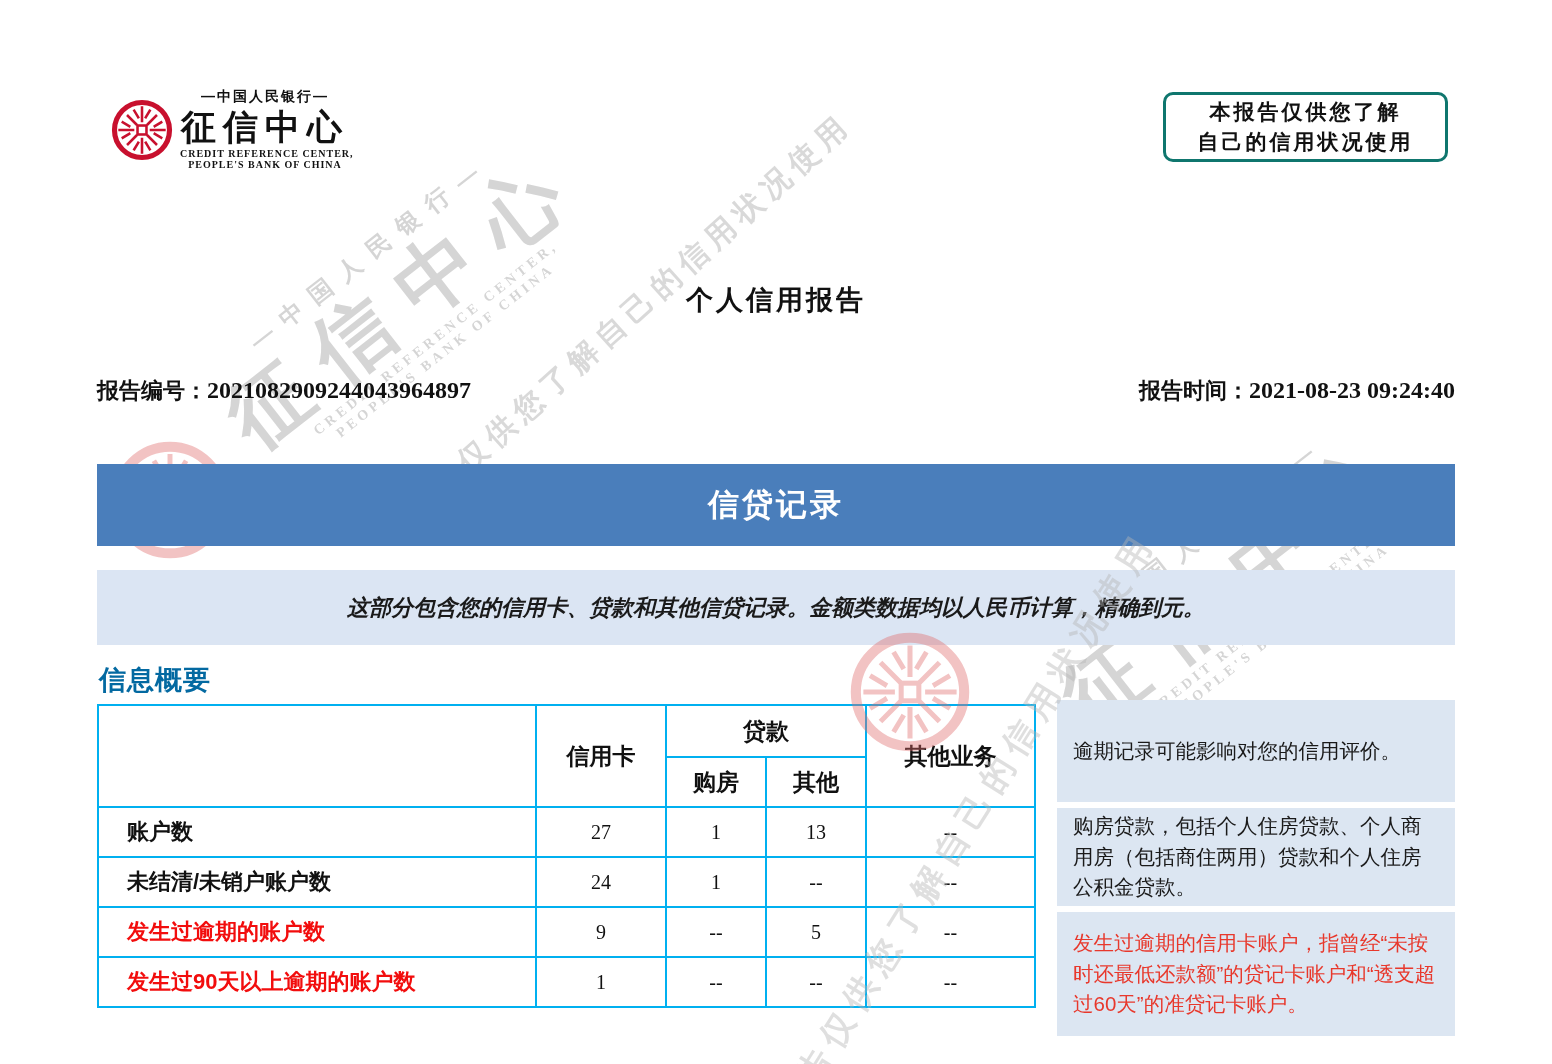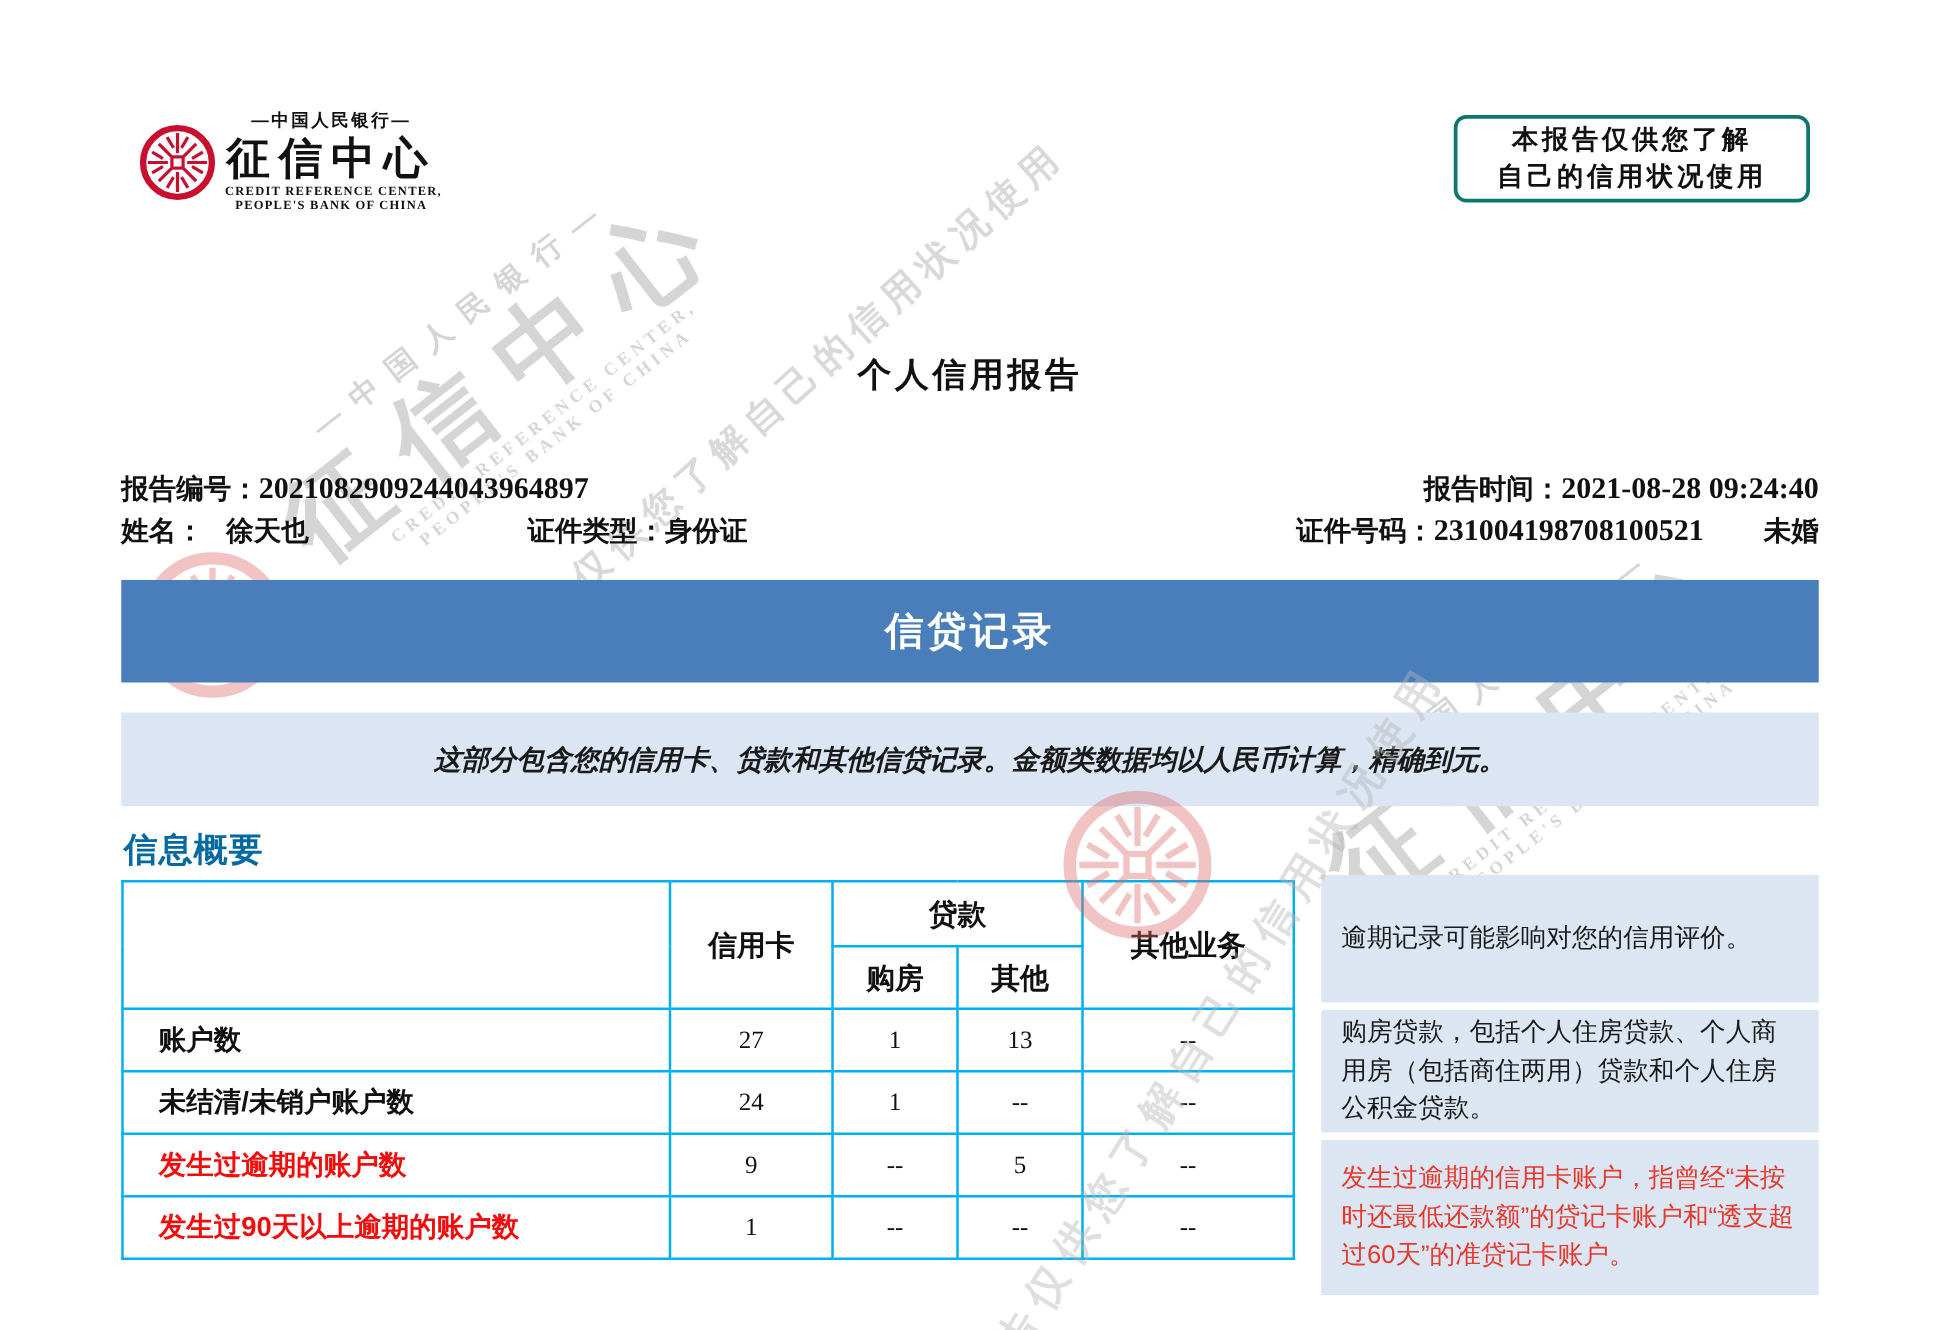--- a/index.html
+++ b/index.html
@@ -183,35 +183,23 @@
       <div>本报告仅供您了解</div>
       <div>自己的信用状况使用</div>
     </div>
 
     <div class="report-title">个人信用报告</div>
 
     <div class="info-line info-line-1">
       <span>报告编号：</span>
         <span class="num">2021082909244043964897</span>
       <span class="push-right">报告时间：</span>
-        <span class="num">2021-08-28 09:24:40</span>
-    </div>
-
-    <div class="info-line info-line-2">
-      <span>姓名：</span>
-        <span class="gap-s"></span>
-        <span>徐天也</span>
-      <span class="gap-m"></span>
-      <span>证件类型：</span>
-        <span>身份证</span>
-      <span class="push-right">证件号码：</span>
-        <span class="num">231004198708100521</span>
-      <span class="gap-l"></span>
-        <span>未婚</span>
-    </div>
+        <span class="num">2021-08-23 09:24:40</span>
+    </div>
+
 
     <div class="banner">
       <span>信贷记录</span>
     </div>
     <div class="band">
       <span>这部分包含您的信用卡、贷款和其他信贷记录。金额类数据均以人民币计算，精确到元。</span>
     </div>
 
     <div class="summary-heading">信息概要</div>
 

